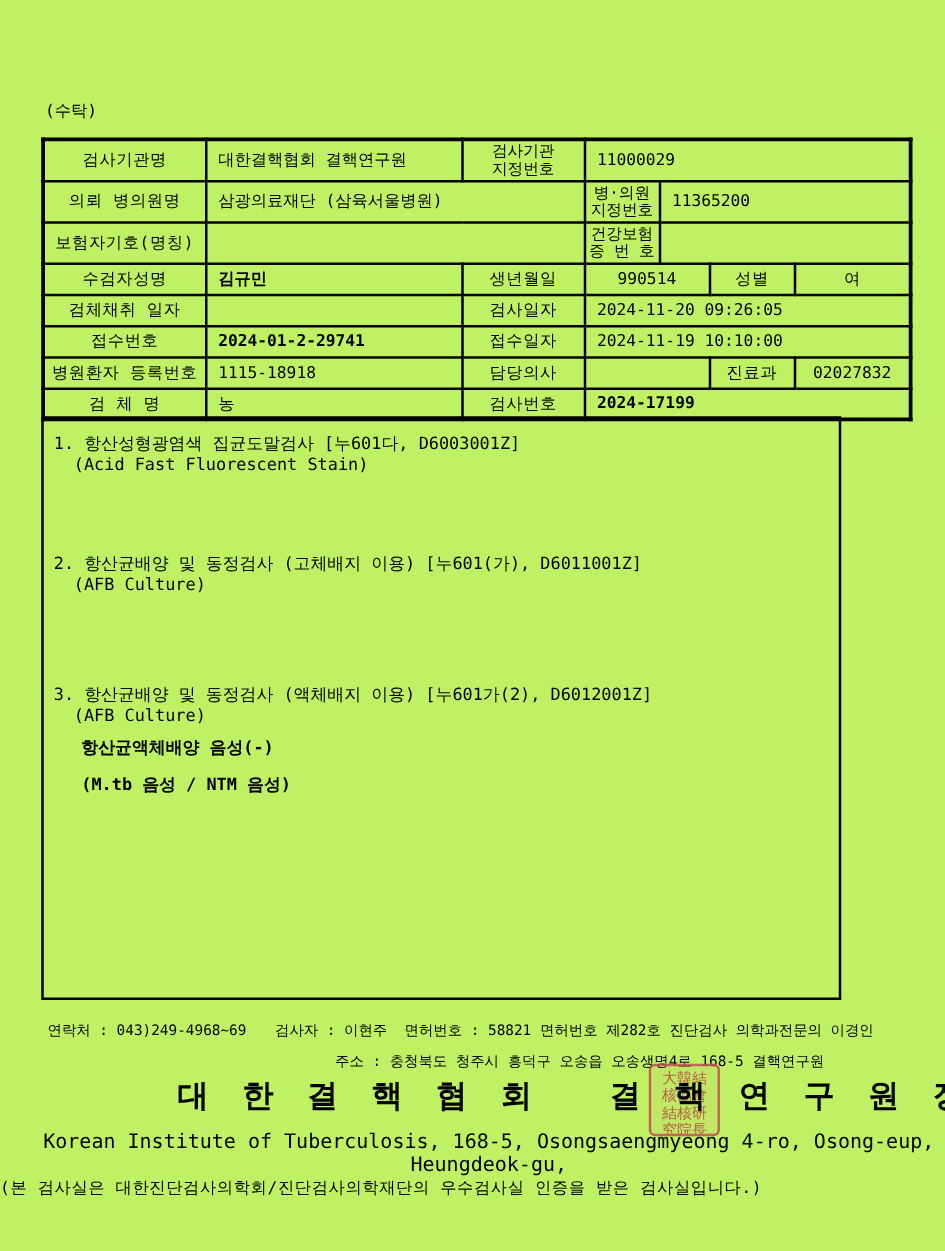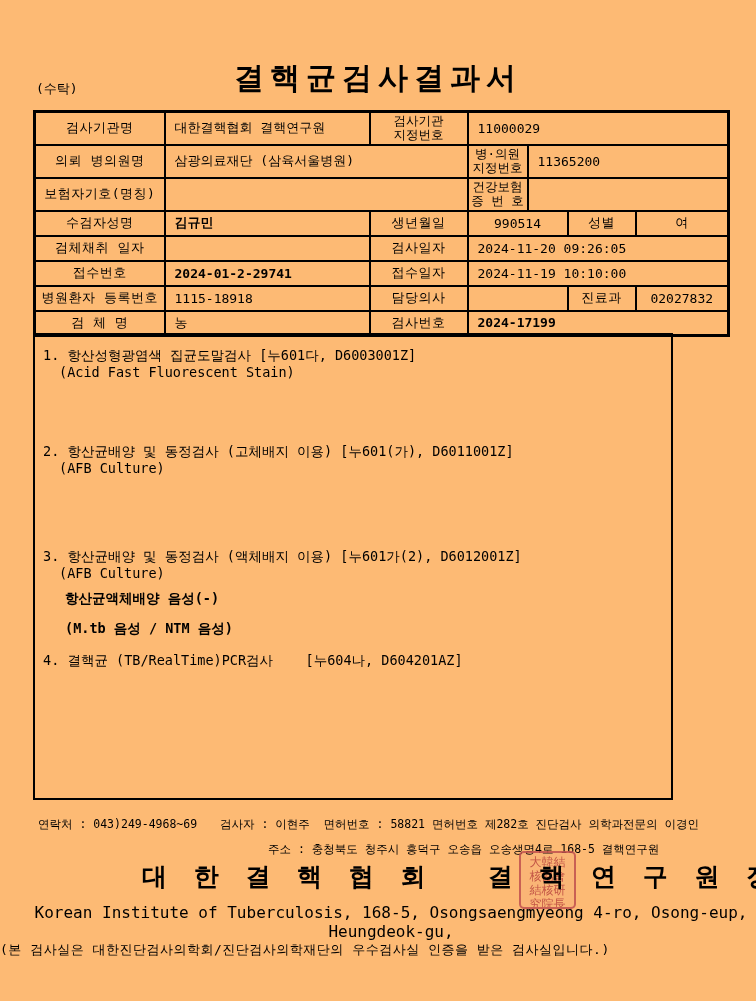--- a/index.html
+++ b/index.html
@@ -1,19 +1,19 @@
 <!DOCTYPE html>
 <html><head>
 <meta charset="utf-8">
 <style>
   * { margin:0; padding:0; box-sizing:border-box; }
   html,body { background:#e8e8e8; }
   .page {
     position:relative; width:756px; height:1001px; margin:0 auto;
-    background:#fdba74; color:#000;
+    background:#bef264; color:#000;
     font-family:"DejaVu Sans Mono","DejaVu Sans",sans-serif;
     overflow:hidden;
   }
   
   .consign { position:absolute; left:36px; top:80px; font-size:13px; }
   .doc-title {
     position:absolute; left:0; top:58px; width:100%; text-align:center;
     font-size:30px; font-weight:bold; letter-spacing:6px;
     font-family:"DejaVu Serif","Liberation Serif",serif;
   }
@@ -69,21 +69,20 @@
   }
   .en-line { position:absolute; left:0; width:100%; text-align:center; font-size:16px;margin-left:13px; }
   .accred { position:absolute; left:0; width:100%; text-align:left; font-size:13px; letter-spacing:0.5px; }
 </style>
 </head>
 <body>
 
 <div class="page">
 
   <div class="consign">(수탁)</div>
-  <div class="doc-title">결핵균검사결과서</div>
 
   <table class="info">
     <colgroup>
       <col style="width:130px">
         <col style="width:205px">
         <col style="width:98px">
       <col style="width:60px">
         <col style="width:40px">
         <col style="width:68px">
         <col style="width:93px">
@@ -152,21 +151,20 @@
     <div class="res-item res-line2" style="top:29px">(Acid Fast Fluorescent Stain)</div>
 
     <div class="res-item" style="top:108px">2. 항산균배양 및 동정검사 (고체배지 이용) [누601(가), D6011001Z]</div>
     <div class="res-item res-line2" style="top:125px">(AFB Culture)</div>
 
     <div class="res-item" style="top:213px">3. 항산균배양 및 동정검사 (액체배지 이용) [누601가(2), D6012001Z]</div>
     <div class="res-item res-line2" style="top:230px">(AFB Culture)</div>
     <div class="res-item res-result" style="top:255px">항산균액체배양 음성(-)</div>
     <div class="res-item res-result" style="top:285px">(M.tb 음성 / NTM 음성)</div>
 
-    <div class="res-item" style="top:317px">4. 결핵균 (TB/RealTime)PCR검사    [누604나, D604201AZ]</div>
   </div>
 
   <div class="foot" style="left:38px;  top:817px">연락처 : 043)249-4968~69</div>
   <div class="foot" style="left:220px; top:817px">검사자 : 이현주  면허번호 : 58821</div>
   <div class="foot" style="left:432px; top:817px">면허번호 제282호 진단검사 의학과전문의 이경인</div>
   <div class="foot" style="left:268px; top:842px">주소 : 충청북도 청주시 흥덕구 오송읍 오송생명4로 168-5 결핵연구원</div>
 
   <div class="org-title">대 한 결 핵 협 회   결 핵 연 구 원 장</div>
   <div class="stamp">大韓結核協會結核研究院長印</div>
 

